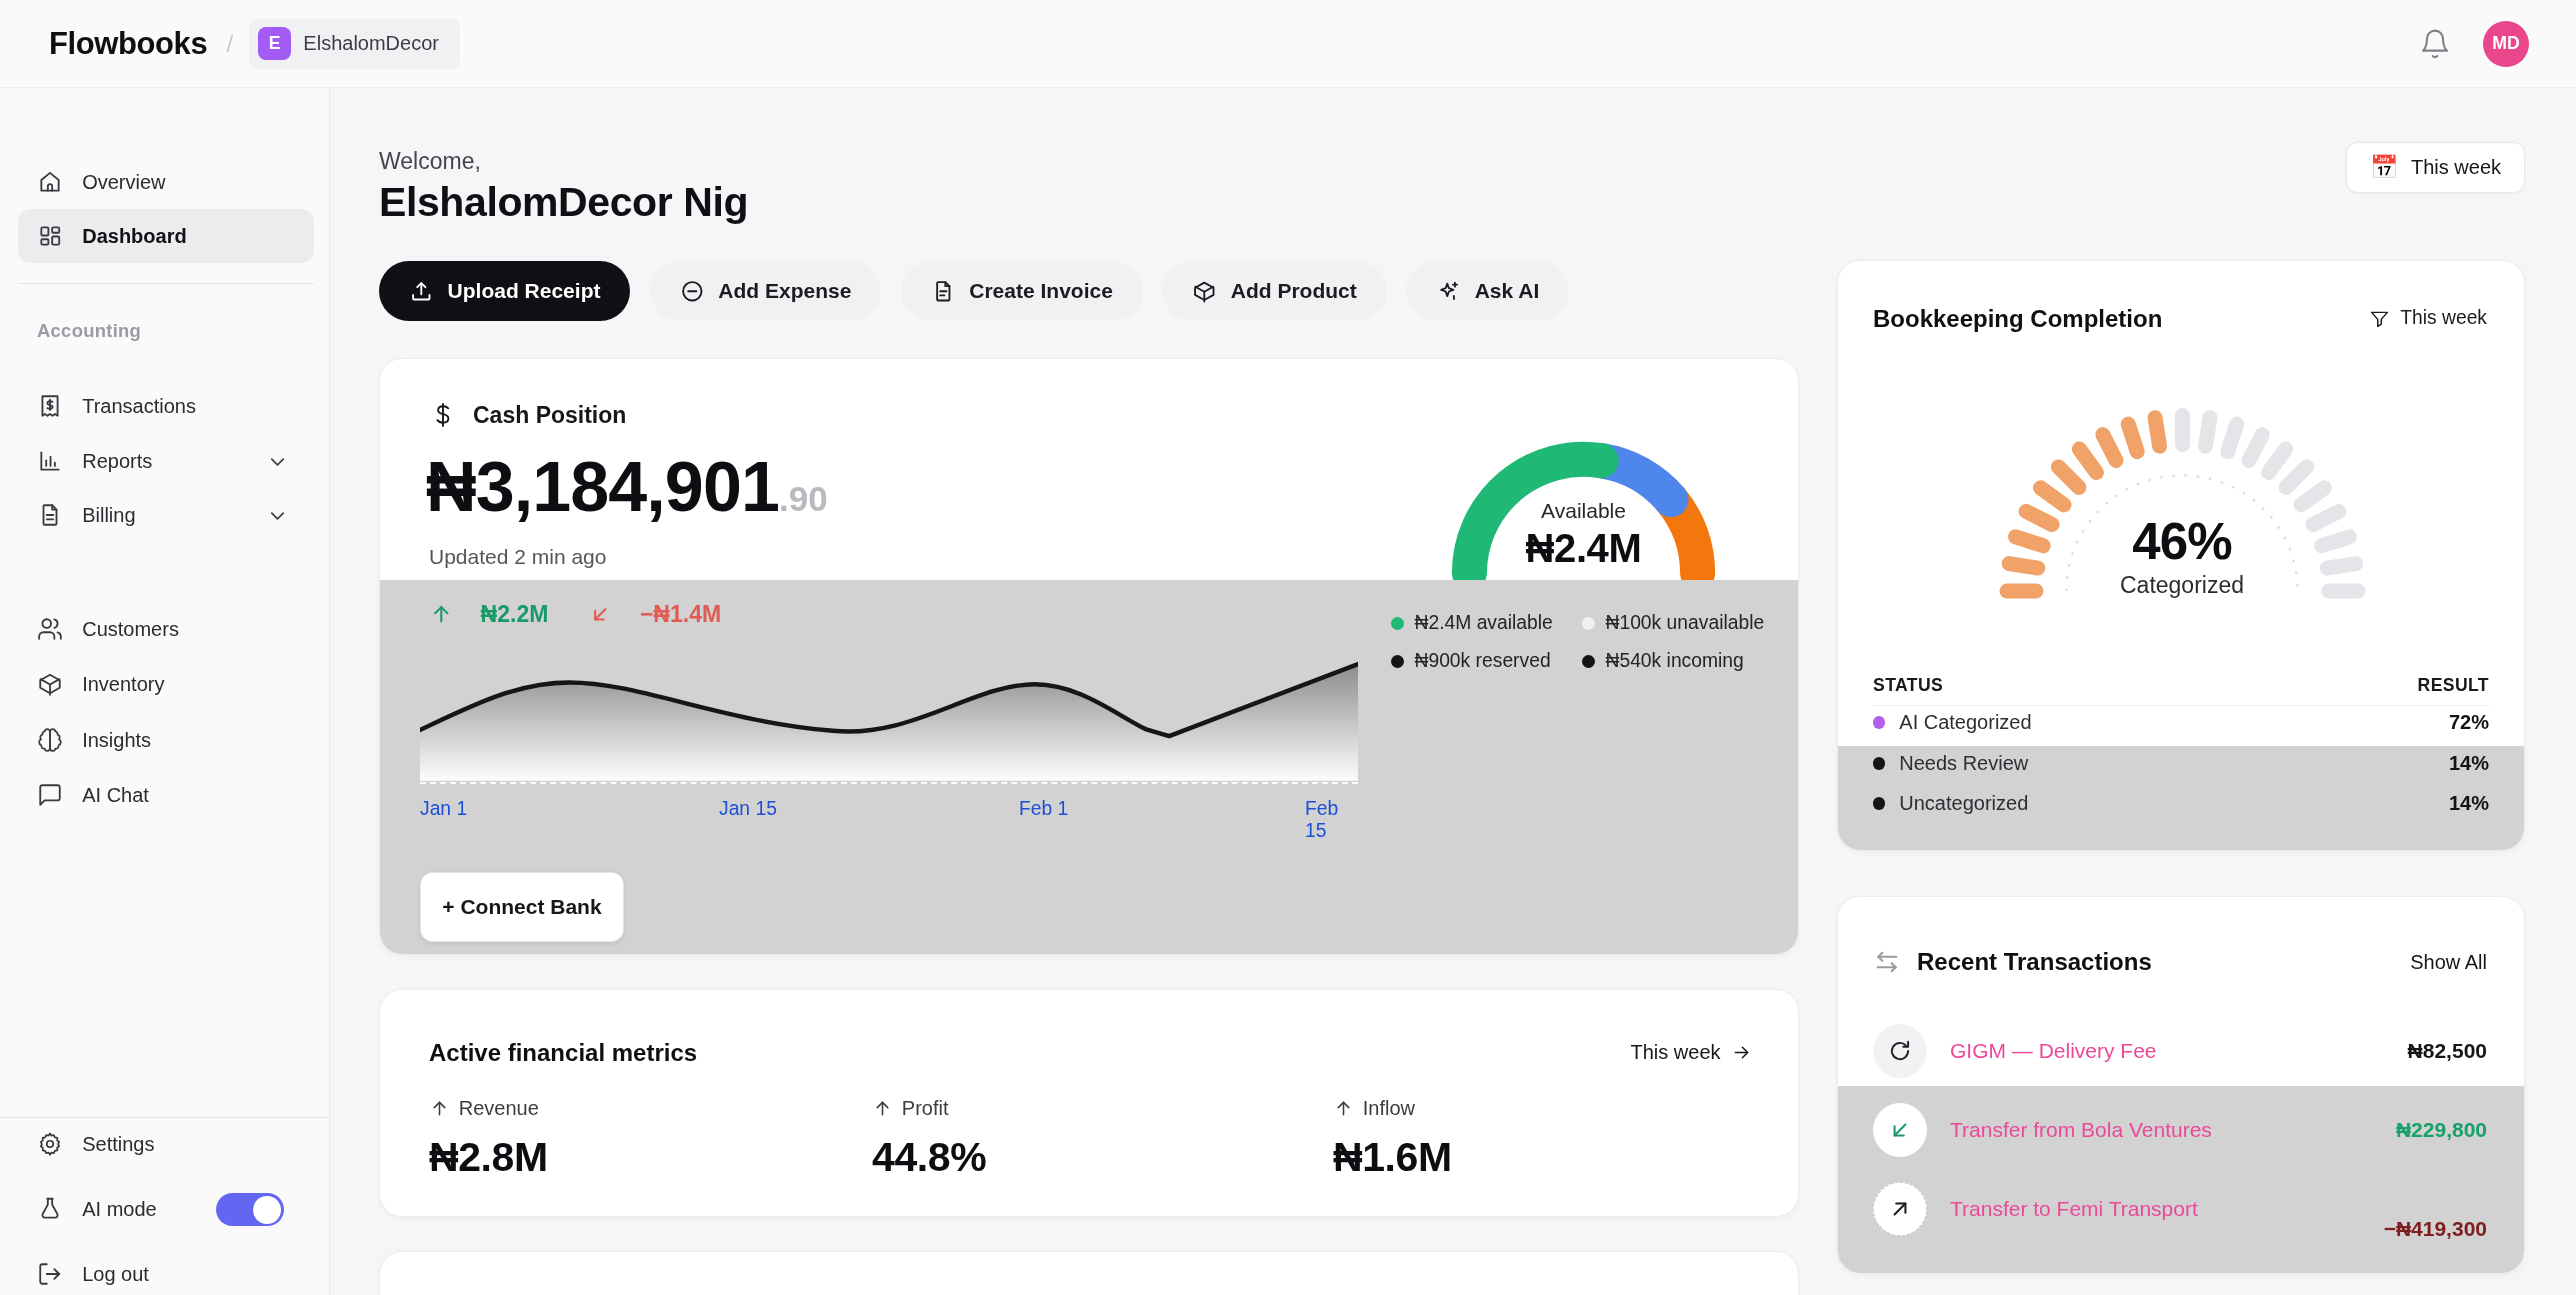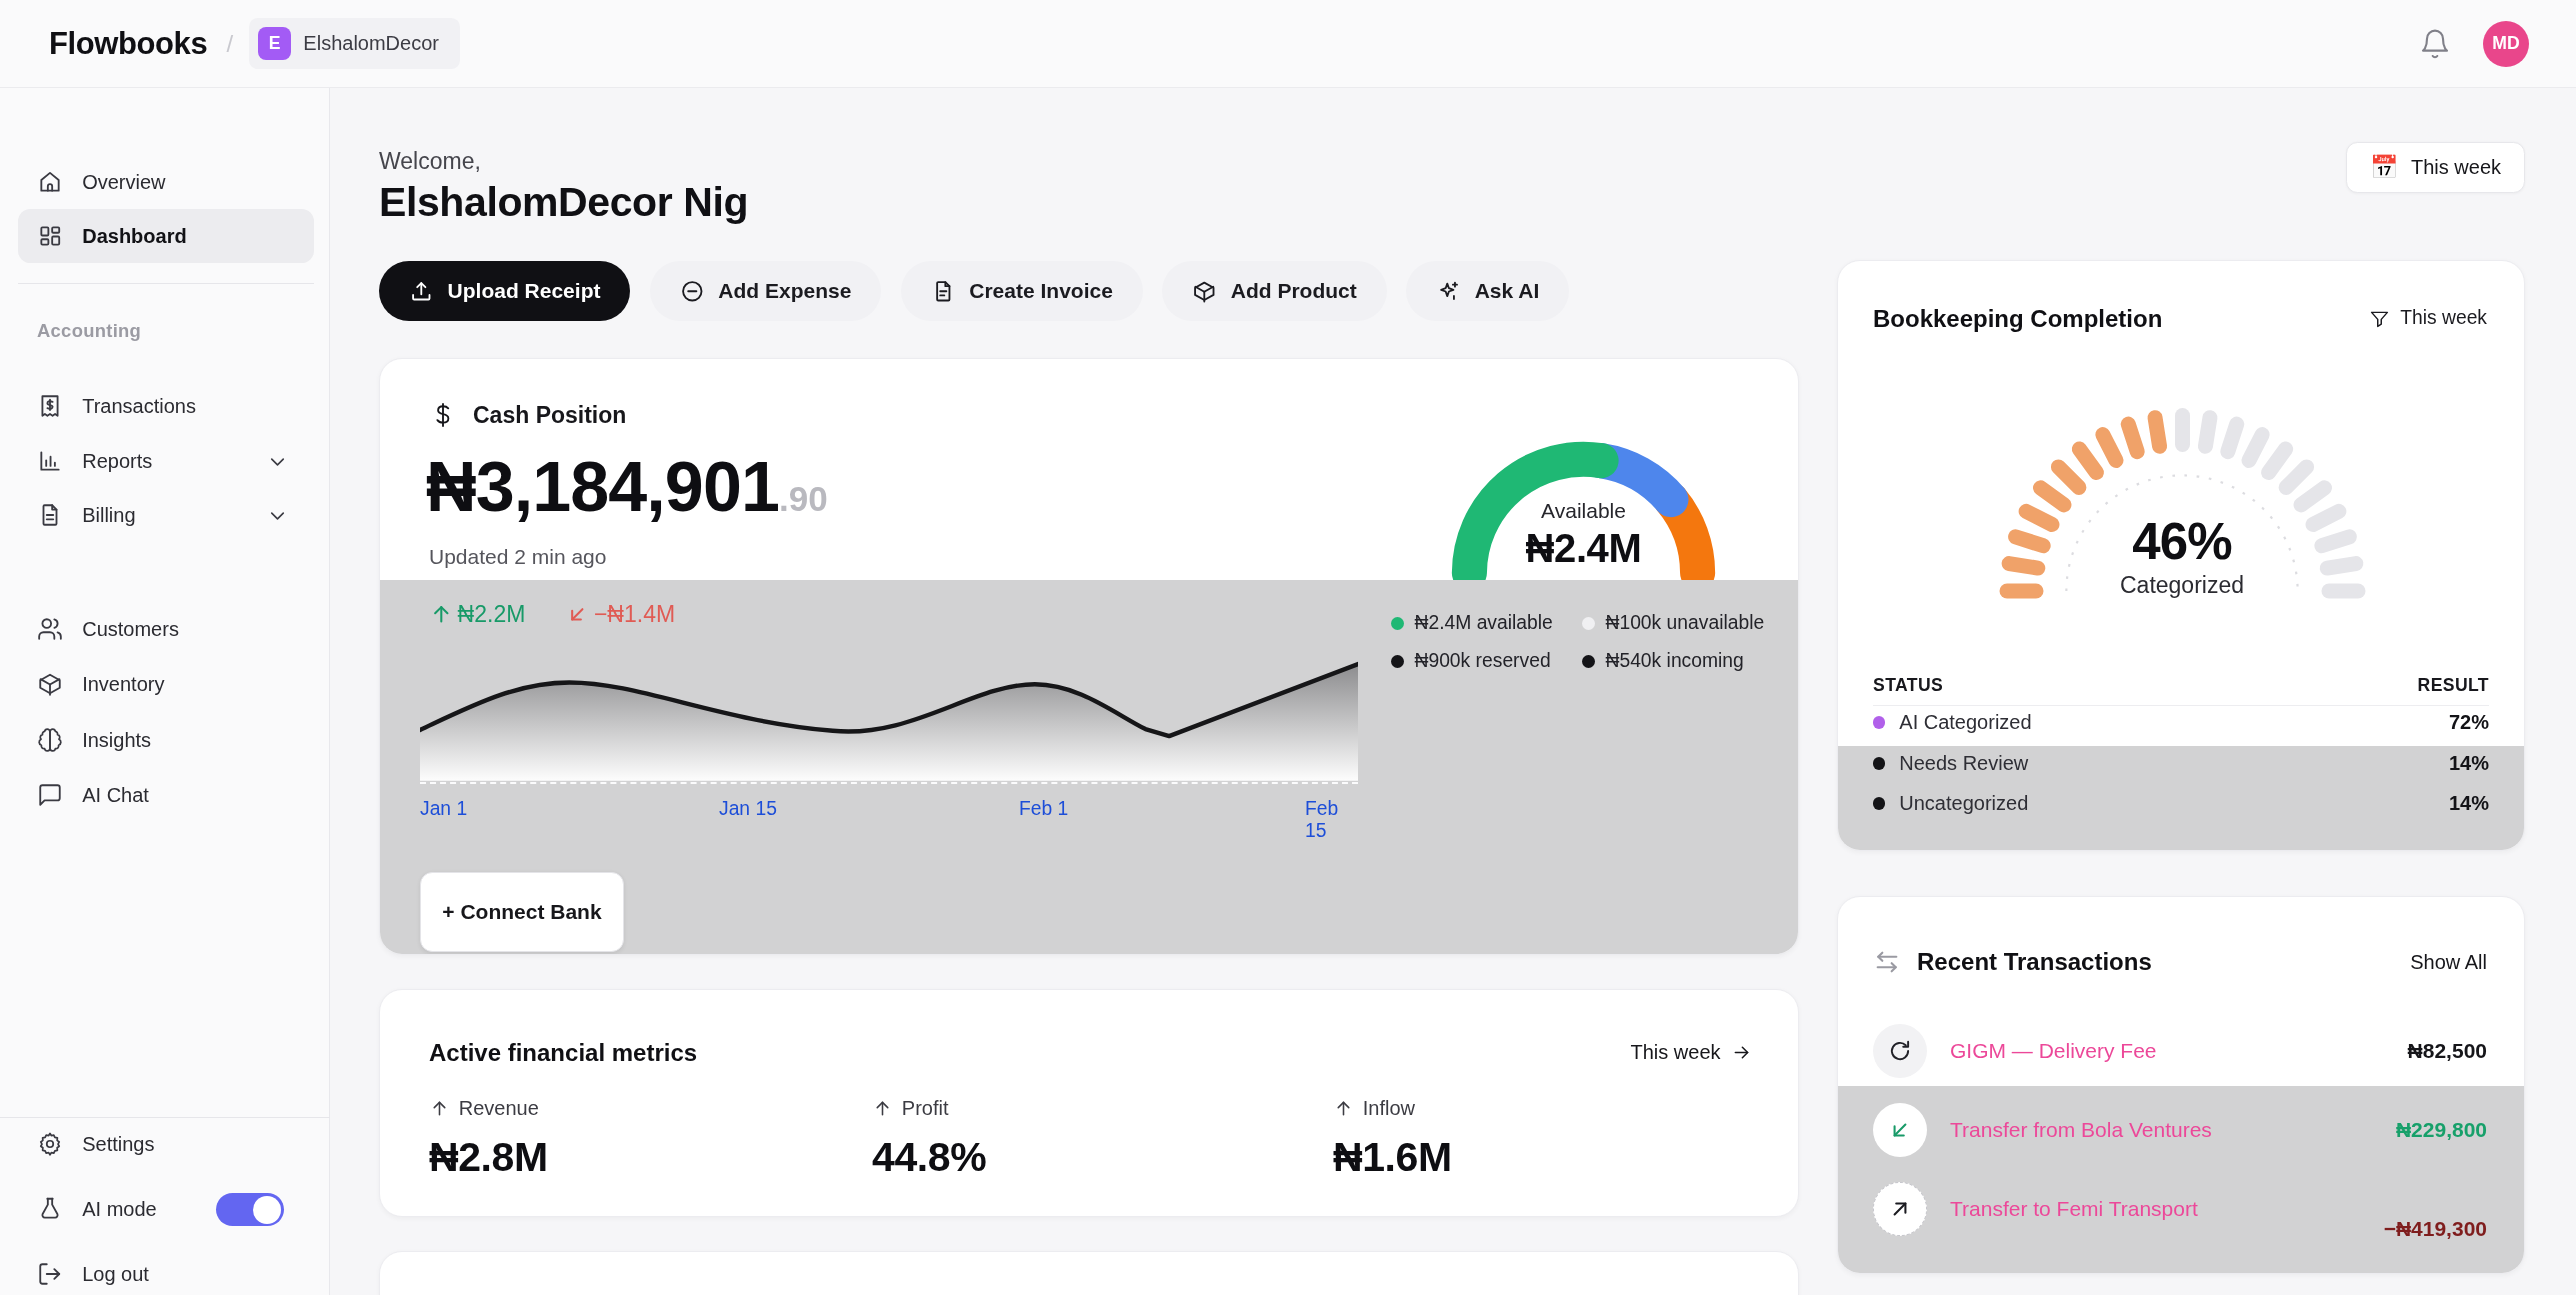--- a/index.html
+++ b/index.html
@@ -48,31 +48,31 @@
   #cash-card { left:49px; top:270px; width:1420px; height:597px; }
   .cash-head { position:absolute; left:49px; top:42px; display:flex; align-items:center; gap:16px; font-size:23px; font-weight:600; color:#17171b; }
   .cash-amount { position:absolute; left:46px; top:88px; font-size:70px; font-weight:700; letter-spacing:-0.9px; color:#0e0e12; }
   .cash-amount .dec { font-size:35px; font-weight:600; color:#b9b9bf; letter-spacing:0; }
   .cash-updated { position:absolute; left:49px; top:186px; font-size:21px; color:#55555c; }
   .gray-band { position:absolute; left:0; top:221px; width:100%; height:376px; background:#d2d2d3; }
   .half-gauge { position:absolute; left:1054px; top:63px; width:299px; height:158px; }
   .half-gauge .g-lbl { position:absolute; width:100%; text-align:center; top:77px; font-size:21px; color:#26262c; }
   .half-gauge .g-val { position:absolute; width:100%; text-align:center; top:104px; font-size:40px; font-weight:800; letter-spacing:-0.4px; color:#0e0e12; }
   .flow-row { position:absolute; left:49px; top:242px; display:flex; gap:40px; align-items:center; }
-  .flow { display:flex; gap:4px; align-items:center; font-size:23px; font-weight:400; }
+  .flow { display:flex; gap:27px; align-items:center; font-size:23px; font-weight:700; }
   .flow.up { color:#189a68; }
   .flow.down { color:#e05b54; }
   .spark { position:absolute; left:40px; top:290px; }
   .dash-line { position:absolute; left:40px; top:423px; width:938px; border-top:2.6px dashed #fbfbfc; }
   .xticks { position:absolute; left:40px; top:439px; width:938px; height:26px; font-size:19.3px; color:#1d4ed8; }
   .xticks span { position:absolute; top:0; }
   .legend { position:absolute; left:1011px; top:253px; display:grid; grid-template-columns:191px auto; grid-row-gap:16px; }
   .leg-item { display:flex; align-items:center; gap:10.5px; font-size:19.3px; color:#232329; white-space:nowrap; }
   .leg-dot { width:13px; height:13px; border-radius:50%; flex:none; }
-  .connect-btn { position:absolute; left:40px; top:513px; width:204px; height:80px; background:#fff; border:0.9px solid #e4e4e8; border-radius:12.3px; font-size:21px; font-weight:600; color:#17171b; display:flex; align-items:center; justify-content:center; cursor:pointer; box-shadow:0 1.8px 4.4px rgba(0,0,0,.08); }
+  .connect-btn { position:absolute; left:40px; top:513px; width:204px; height:70px; background:#fff; border:0.9px solid #e4e4e8; border-radius:12.3px; font-size:21px; font-weight:600; color:#17171b; display:flex; align-items:center; justify-content:center; cursor:pointer; box-shadow:0 1.8px 4.4px rgba(0,0,0,.08); }
 
   
   #metrics-card { left:49px; top:901px; width:1420px; height:228px; }
   .met-title { position:absolute; left:49px; top:49px; font-size:24px; font-weight:700; color:#101014; }
   .met-link { position:absolute; right:46px; top:51px; font-size:20px; color:#17171b; display:flex; gap:10.5px; align-items:center; cursor:pointer; }
   .met-col { position:absolute; top:107px; }
   .met-label { display:flex; gap:8.8px; align-items:center; font-size:20px; color:#3c3c43; }
   .met-value { margin-top:14px; font-size:41px; font-weight:700; letter-spacing:-0.4px; color:#0e0e12; }
 
   

